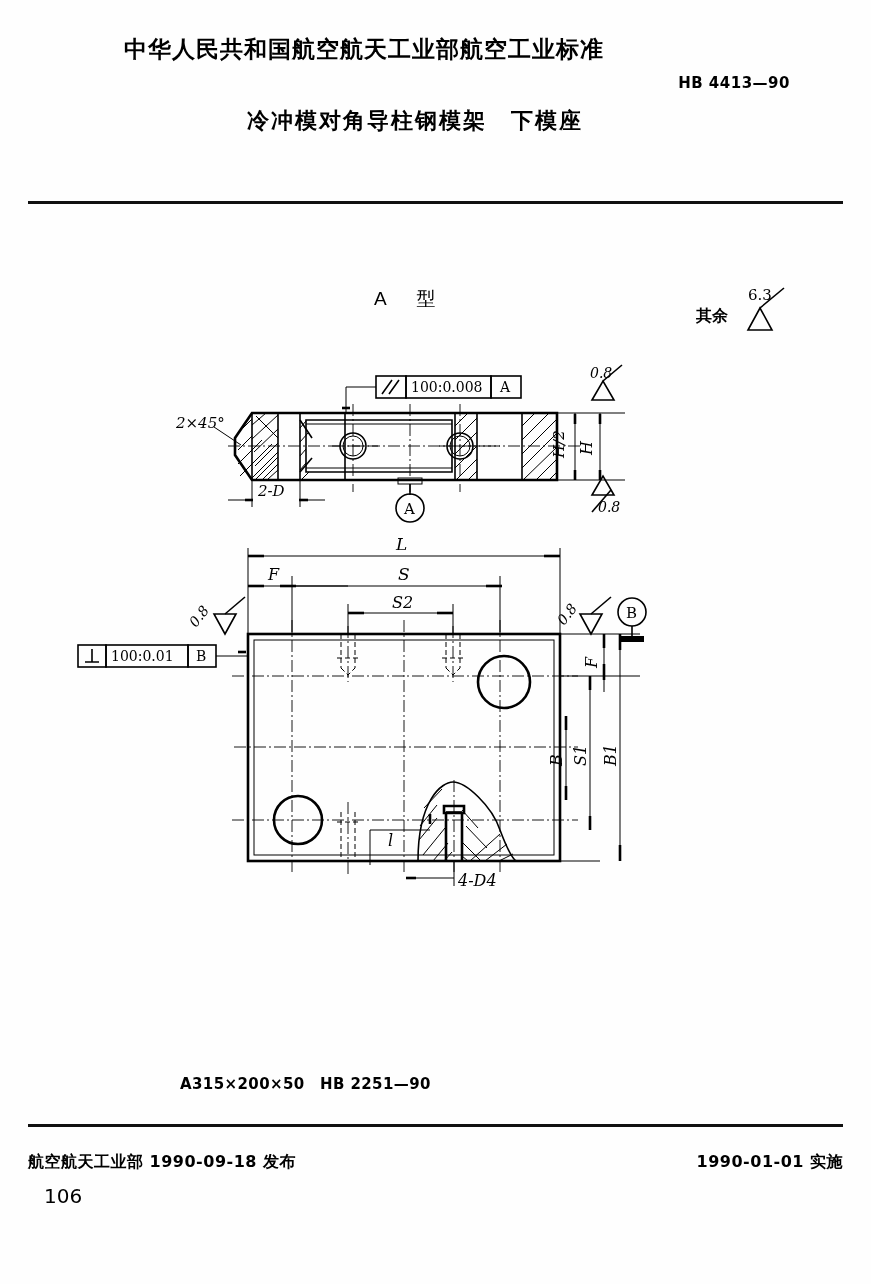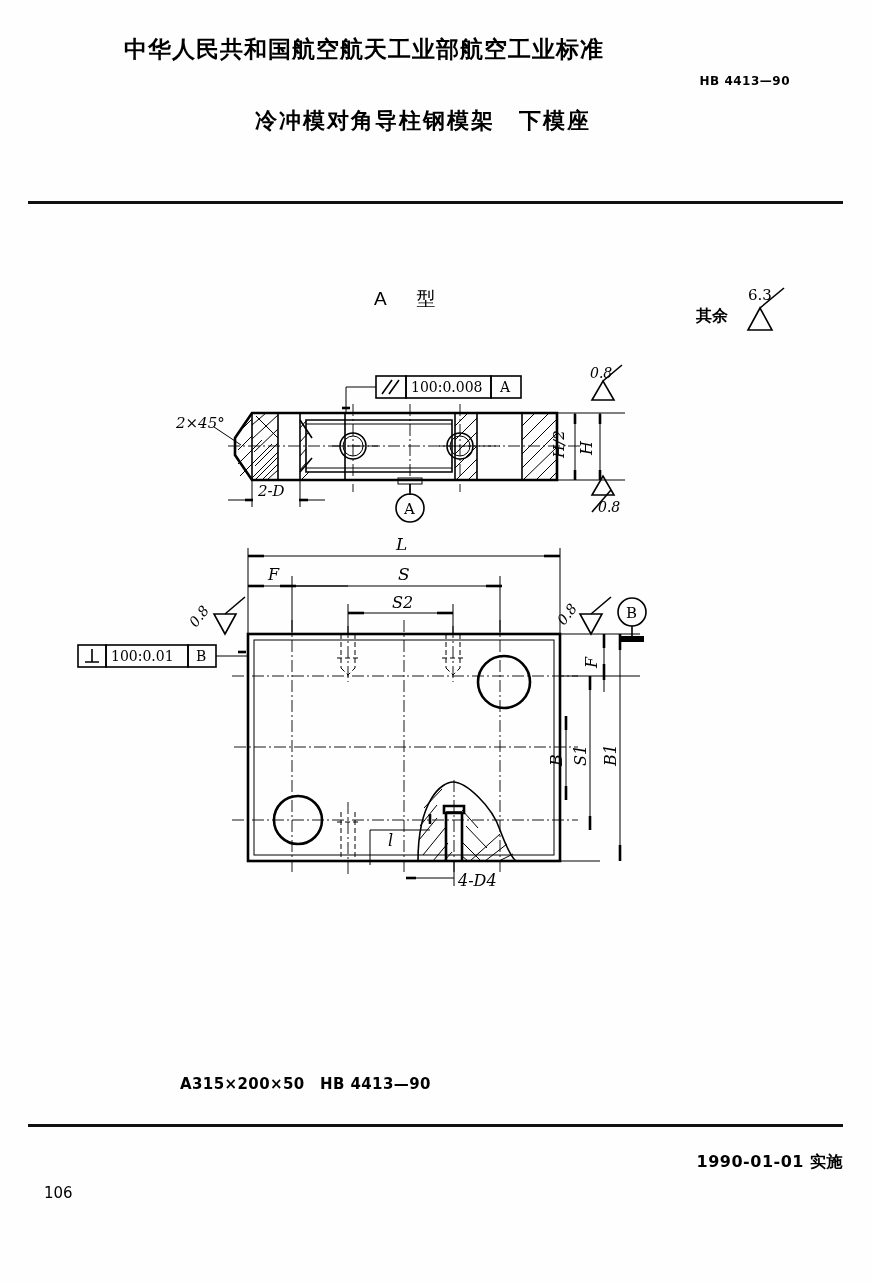--- a/index.html
+++ b/index.html
@@ -13,38 +13,38 @@
   .page{position:absolute;inset:0;}
 
   
   .hdr-title{
     position:absolute;top:34px;left:0;width:728px;text-align:center;
     font-weight:bold;font-size:23px;letter-spacing:1px;
     font-family:"DejaVu Sans","Liberation Sans",sans-serif;
   }
   .hdr-stdno{
     position:absolute;top:74px;left:0;width:790px;text-align:right;
-    font-weight:bold;font-size:12px;letter-spacing:0.5px;
+    font-weight:bold;font-size:15px;letter-spacing:0.5px;
   }
   .hdr-subtitle{
     position:absolute;top:106px;left:0;width:830px;text-align:center;
-    font-weight:bold;font-size:22px;letter-spacing:2px;padding-left:8px;
+    font-weight:bold;font-size:22px;letter-spacing:2px;
   }
   .hdr-replace{
     position:absolute;top:146px;left:0;width:790px;text-align:right;
     font-weight:bold;font-size:14px;
   }
   .rule{position:absolute;background:#111;left:28px;width:815px;height:3px;}
   .rule-top{top:201px;}
   .rule-bot{top:1124px;}
 
   
   .ftr-left{position:absolute;top:1152px;left:28px;font-weight:bold;font-size:16px;letter-spacing:0.5px;}
   .ftr-right{position:absolute;top:1152px;right:28px;font-weight:bold;font-size:16px;letter-spacing:0.5px;}
-  .ftr-page{position:absolute;top:1184px;left:44px;font-size:15px;}
+  .ftr-page{position:absolute;top:1184px;left:44px;font-size:20px;}
   .cn{font-family:"DejaVu Sans","Liberation Sans",sans-serif;font-weight:bold;}
 
   .typeA{position:absolute;top:286px;left:374px;font-size:19px;letter-spacing:6px;
          font-family:Liberation Sans, sans-serif;}
   .qiyu{position:absolute;top:306px;left:696px;font-size:16px;font-weight:bold;
         font-family:"DejaVu Sans","Liberation Sans",sans-serif;}
 
   
   .mark1{position:absolute;top:1043px;left:130px;font-size:15px;font-weight:bold;letter-spacing:0.2px;}
   .mark2{position:absolute;top:1075px;left:180px;font-size:15px;font-weight:bold;letter-spacing:0.4px;}
@@ -383,19 +383,20 @@
 
       <g>
         <path class="ln thin" d="M620 634 L620 861"></path>
         <path class="ln thick" d="M620 634 L620 650"></path>
         <path class="ln thick" d="M620 845 L620 861"></path>
         <text class="dimtxt" x="616" y="766" transform="rotate(-90 616 766)" style="font-size:16px">B1</text>
       </g>
     </g>
   </svg>
 
-  <div class="mark2">A315×200×50　HB 4413—90</div>
+  <div class="mark2">A315×200×50　HB 2251—90</div>
 
   <div class="rule rule-bot"></div>
+  <div class="ftr-left cn">航空航天工业部 1990-09-18 发布</div>
   <div class="ftr-right cn">1990-01-01 实施</div>
   <div class="ftr-page">106</div>
 
 </div>
 
 </body></html>

